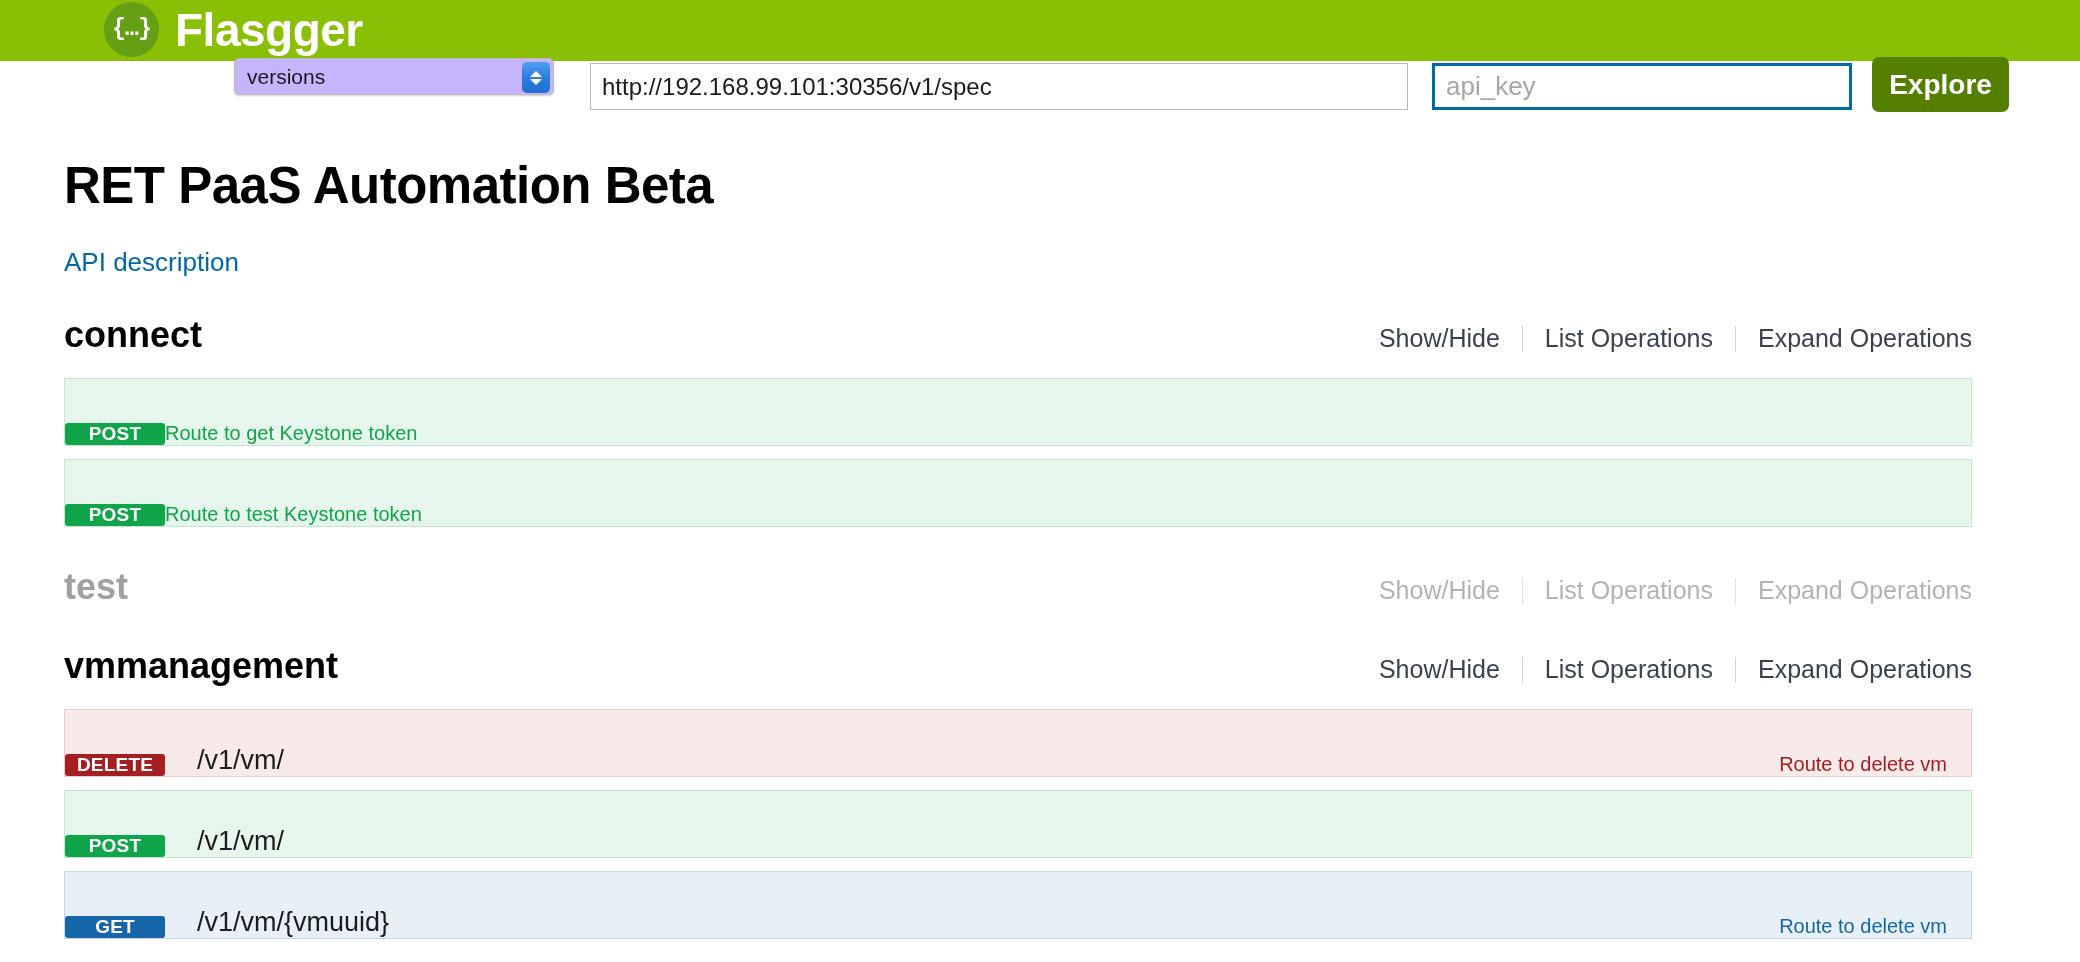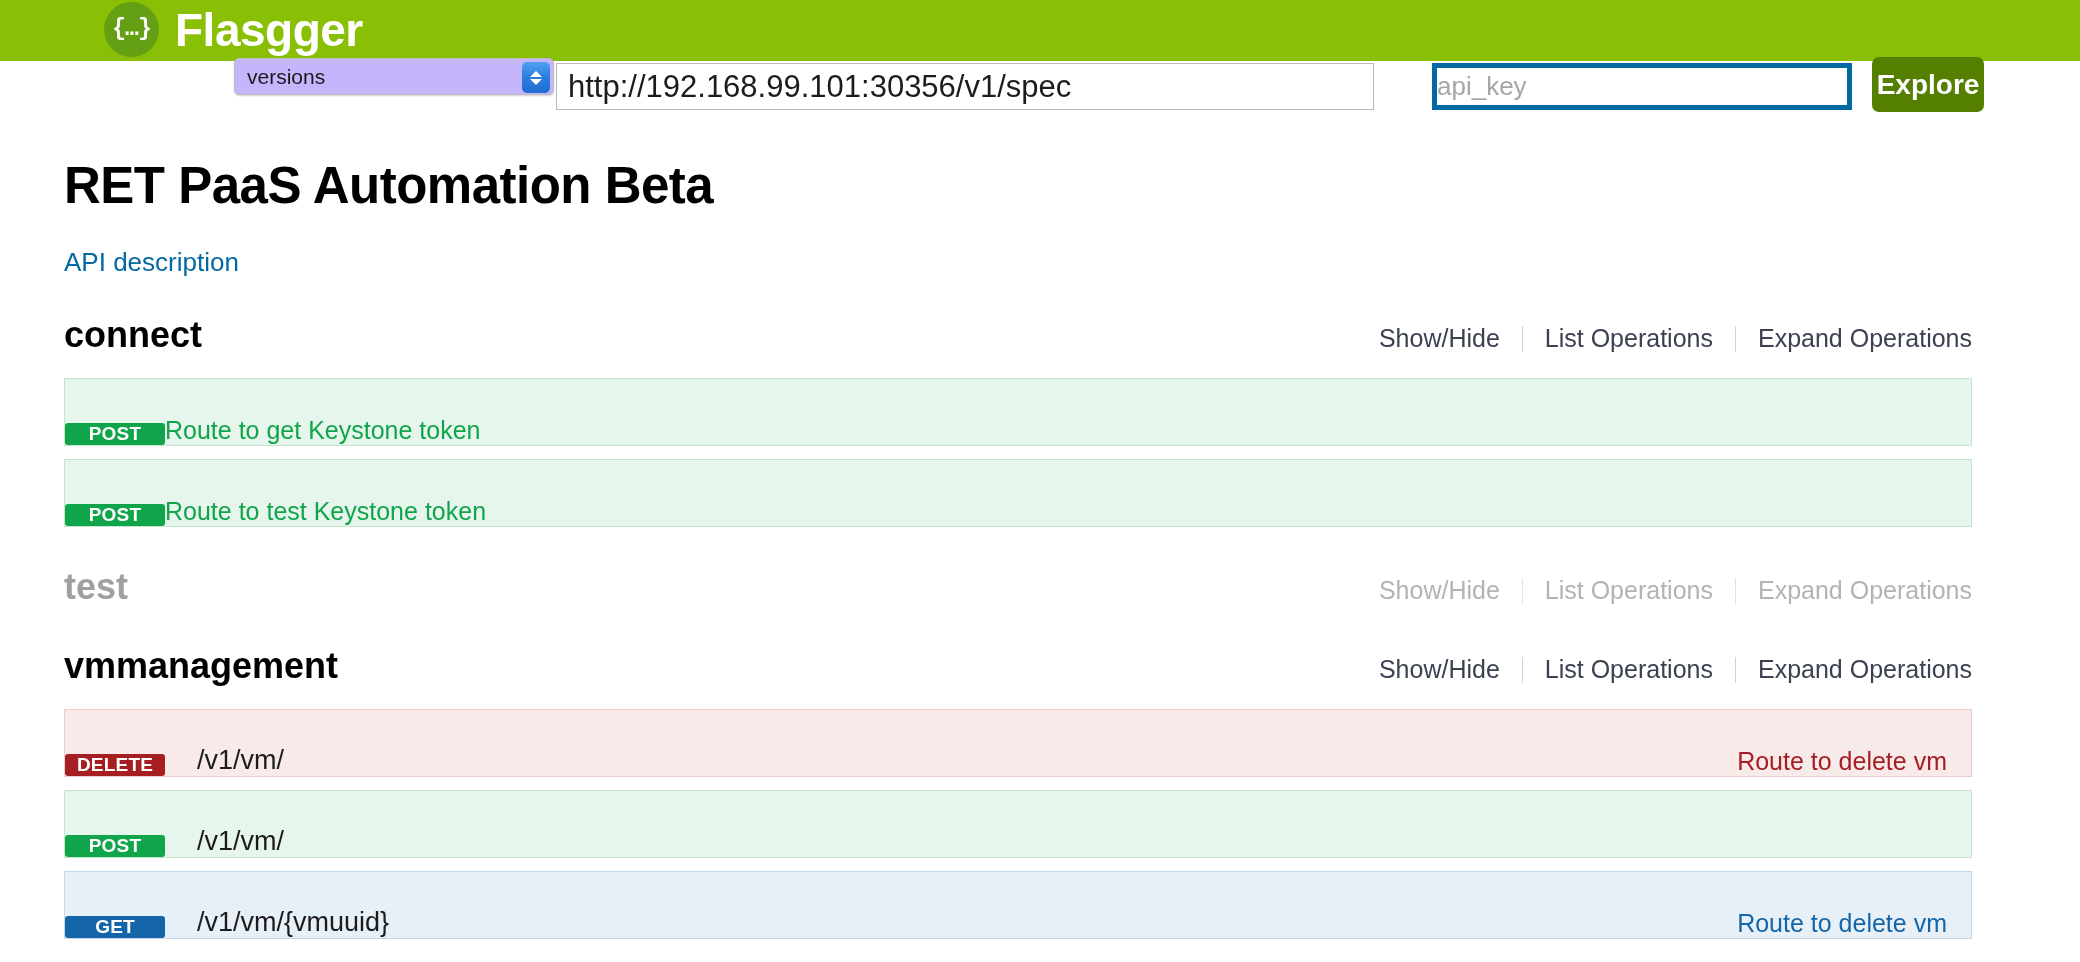--- a/index.html
+++ b/index.html
@@ -89,45 +89,46 @@
   .chev {
     width: 0; height: 0;
     border-left: 6px solid transparent;
     border-right: 6px solid transparent;
   }
   .chev.up { border-bottom: 6px solid #ffffff; }
   .chev.down { border-top: 6px solid #ffffff; }
 
   .url-input {
     position: absolute;
-    left: 556px; top: 63px;
+    left: 590px; top: 63px;
     width: 818px; height: 47px;
     background: #ffffff;
     border: 1px solid #b9b9b9;
     display: flex;
     align-items: center;
     padding-left: 11px;
-    font-size: 31px;
+    font-size: 24px;
     color: #1c1c1c;
   }
   .apikey-input {
     position: absolute;
     left: 1432px; top: 63px;
     width: 420px; height: 47px;
     background: #ffffff;
-    border: 5px solid #0369a1;
-    display: flex;
-    align-items: center;
+    border: 3px solid #0369a1;
+    display: flex;
+    align-items: center;
+    padding-left: 11px;
     font-size: 26px;
     color: #a6a6a6;
   }
   .explore-btn {
     position: absolute;
     left: 1872px; top: 57px;
-    width: 112px; height: 55px;
+    width: 137px; height: 55px;
     background: #547f00;
     border-radius: 7px;
     color: #ffffff;
     font-size: 28px;
     font-weight: bold;
     display: flex;
     align-items: center;
     justify-content: center;
     cursor: pointer;
   }
@@ -217,21 +218,21 @@
     display: flex;
     align-items: center;
     padding-left: 32px;
     font-size: 27px;
     color: #1c1c1c;
   }
   .op-desc {
     display: flex;
     align-items: center;
     padding-right: 24px;
-    font-size: 25px;
+    font-size: 20px;
     white-space: nowrap;
   }
 
   
   .op.post { background: #e7f6ec; border-color: #c3e6cd; }
   .op.post .op-badge { background: #10a54a; }
   .op.post .op-desc { color: #10a54a; }
 
   .op.delete { background: #f9eaea; border-color: #eccccc; }
   .op.delete .op-badge { background: #a41e22; }

